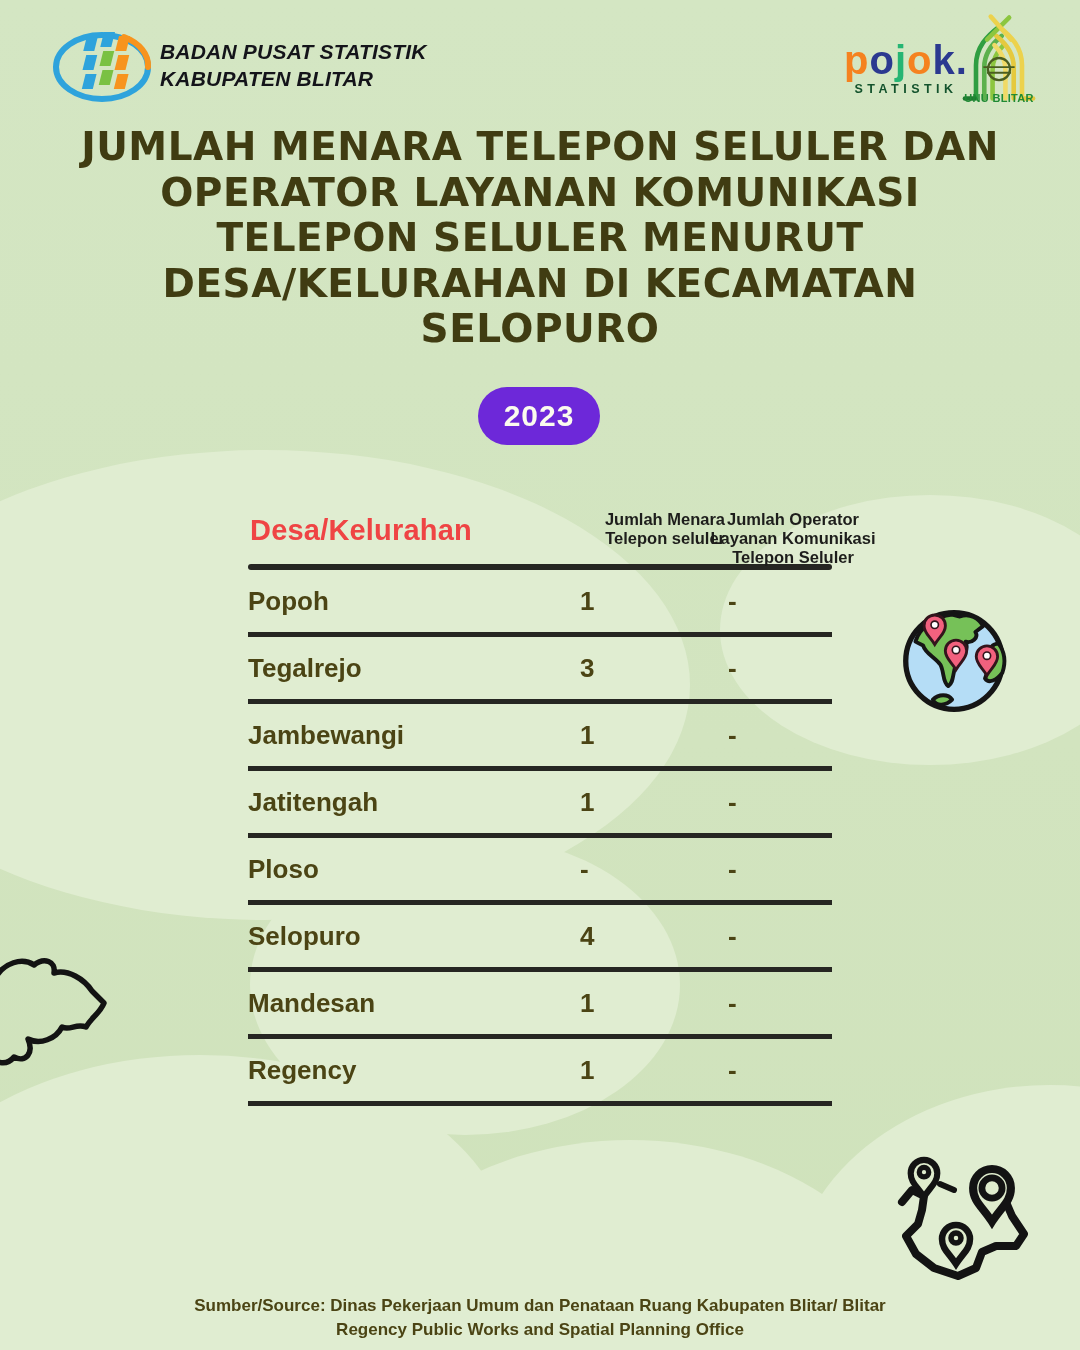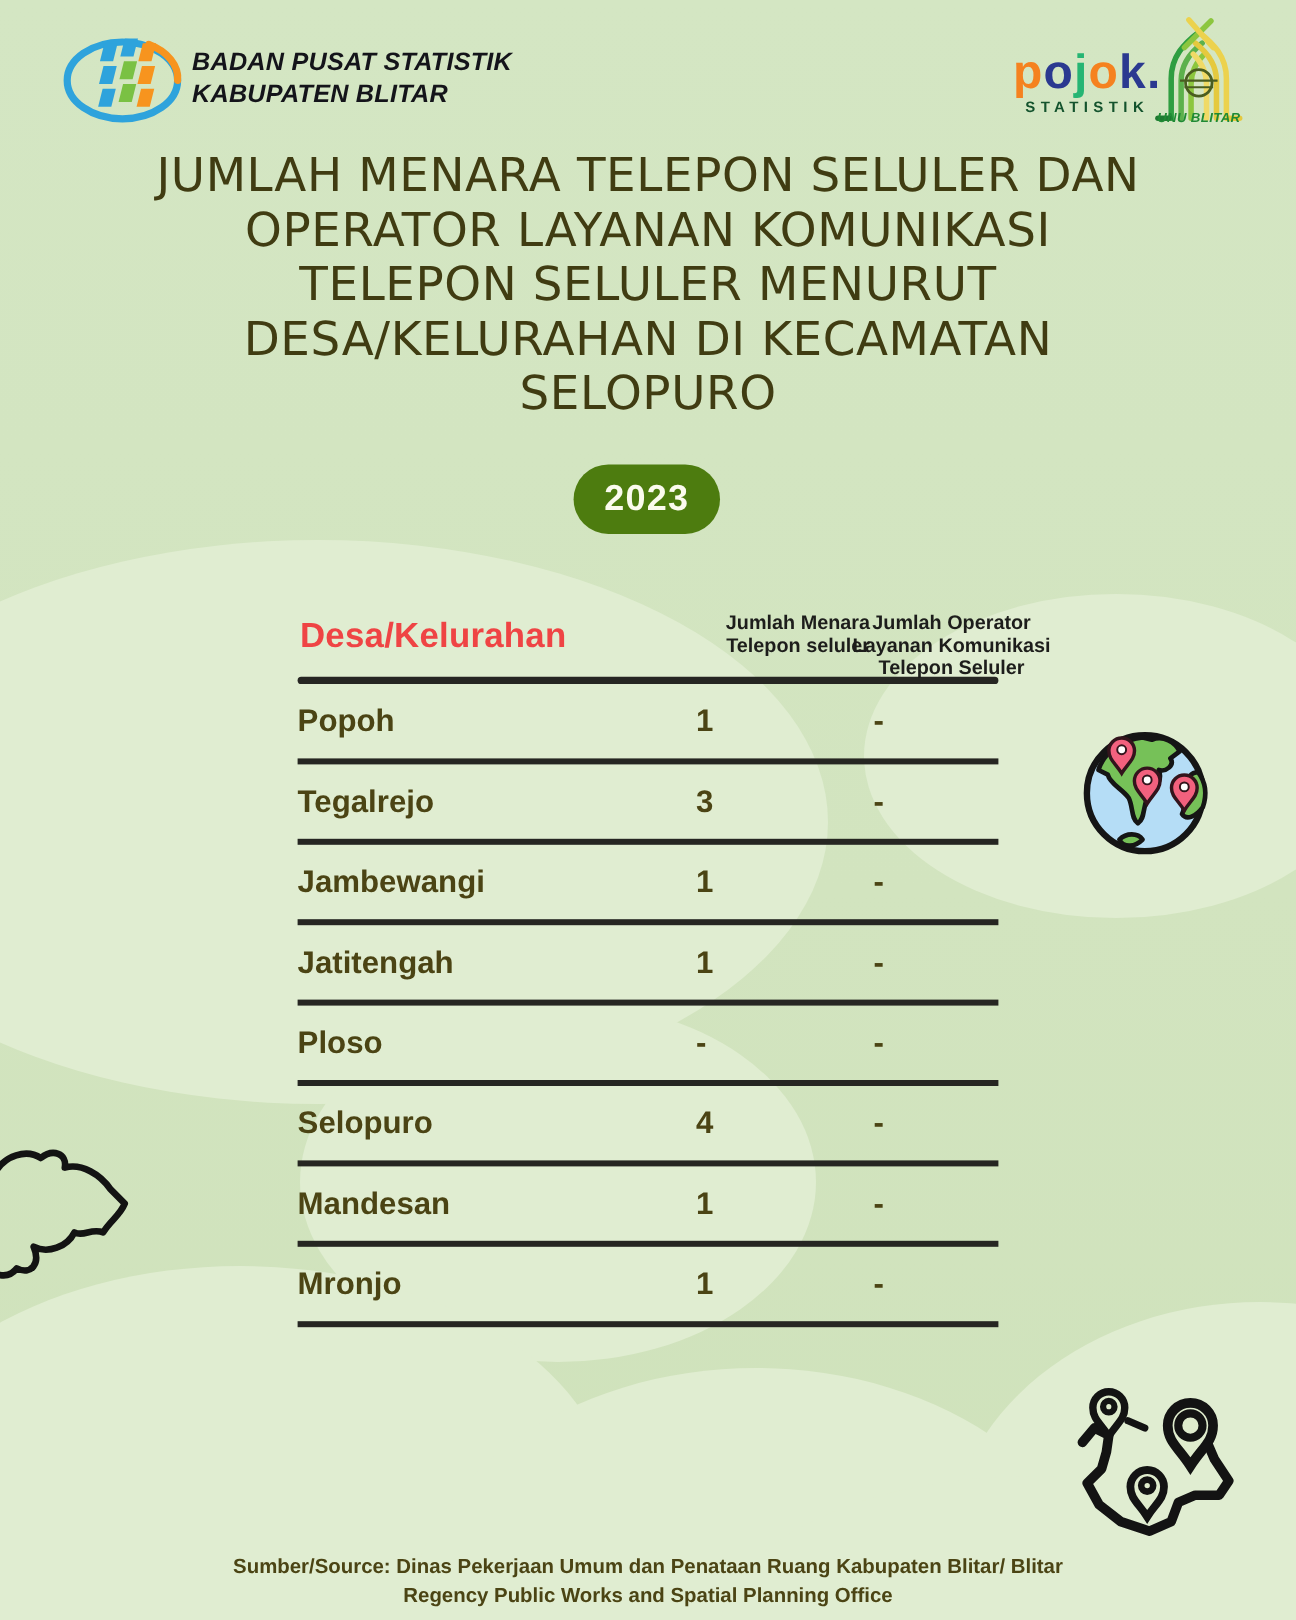--- a/index.html
+++ b/index.html
@@ -8,27 +8,27 @@
        font-family:"Liberation Sans",sans-serif;}
   .blob{position:absolute;border-radius:50%;background:#e0edd1;z-index:0;}
   .layer{position:absolute;z-index:2;}
 
   
   .bps-logo{left:52px;top:24px;}
   .agency{left:160px;top:38px;font-style:italic;font-weight:800;font-size:21px;line-height:27px;color:#14141a;letter-spacing:.2px;}
   .pojok{left:790px;top:40px;width:136px;text-align:center;margin-left:48px;}
   .pojok-word{font-size:40px;font-weight:800;line-height:40px;letter-spacing:1px;}
   .pojok-sub{margin-top:2px;font-size:12.5px;font-weight:700;letter-spacing:4.5px;color:#14532d;}
-  .unu{left:946px;top:12px;width:106px;text-align:center;font-style:italic;}
+  .unu{left:946px;top:12px;width:106px;text-align:center;}
   .unu-label{font-size:11px;font-weight:800;color:#1f8a34;margin-top:-16px;letter-spacing:.3px;}
 
   
   .title{left:0;right:0;top:124px;text-align:center;color:#403c12;
-         font-family:"DejaVu Sans",sans-serif;font-weight:400;font-size:39px;line-height:45.5px;letter-spacing:.5px;}
-  .badge{left:478px;top:387px;width:122px;height:58px;border-radius:29px;background:#4d7c0f;
+         font-family:"DejaVu Sans",sans-serif;font-weight:700;font-size:39px;line-height:45.5px;letter-spacing:.5px;}
+  .badge{left:478px;top:387px;width:122px;height:58px;border-radius:29px;background:#6d28d9;
          display:flex;align-items:center;justify-content:center;
          color:#fbfbee;font-size:30px;font-weight:600;letter-spacing:1px;}
 
   
   .table{left:248px;top:498px;width:584px;}
   .thead{position:relative;height:66px;}
   .col1h{position:absolute;left:2px;top:16px;font-size:29px;font-weight:800;color:#ef4444;letter-spacing:.2px;}
   .col2h{position:absolute;left:317px;width:160px;top:12px;text-align:right;
          font-size:16.5px;line-height:19px;font-weight:700;color:#1d1d1b;white-space:pre-line;}
   .col3h{position:absolute;left:450px;width:190px;top:12px;text-align:center;
@@ -158,21 +158,21 @@
       <span class="cell cell-name">Selopuro</span>
       <span class="cell cell-num">4</span>
       <span class="cell cell-op">-</span>
     </div>
       <div class="row">
       <span class="cell cell-name">Mandesan</span>
       <span class="cell cell-num">1</span>
       <span class="cell cell-op">-</span>
     </div>
       <div class="row">
-      <span class="cell cell-name">Mronjo</span>
+      <span class="cell cell-name">Regency</span>
       <span class="cell cell-num">1</span>
       <span class="cell cell-op">-</span>
     </div>
     </div>
 </div>
 
 <svg class="layer globe" width="116" height="128" viewBox="0 0 120 130">
   <circle cx="58" cy="66" r="50" fill="#b5ddf6" stroke="#151515" stroke-width="5.5"></circle>
   <g fill="#76c158" stroke="#151515" stroke-width="4" stroke-linejoin="round">
     <path d="M18 46 C22 32 38 20 56 18 L64 20 C74 16 84 22 88 30 L80 36 C84 42 76 48 70 46 C74 56 66 62 60 70 C56 80 58 88 52 92 C46 88 48 78 44 70 C38 62 28 58 26 50 Z"></path>

